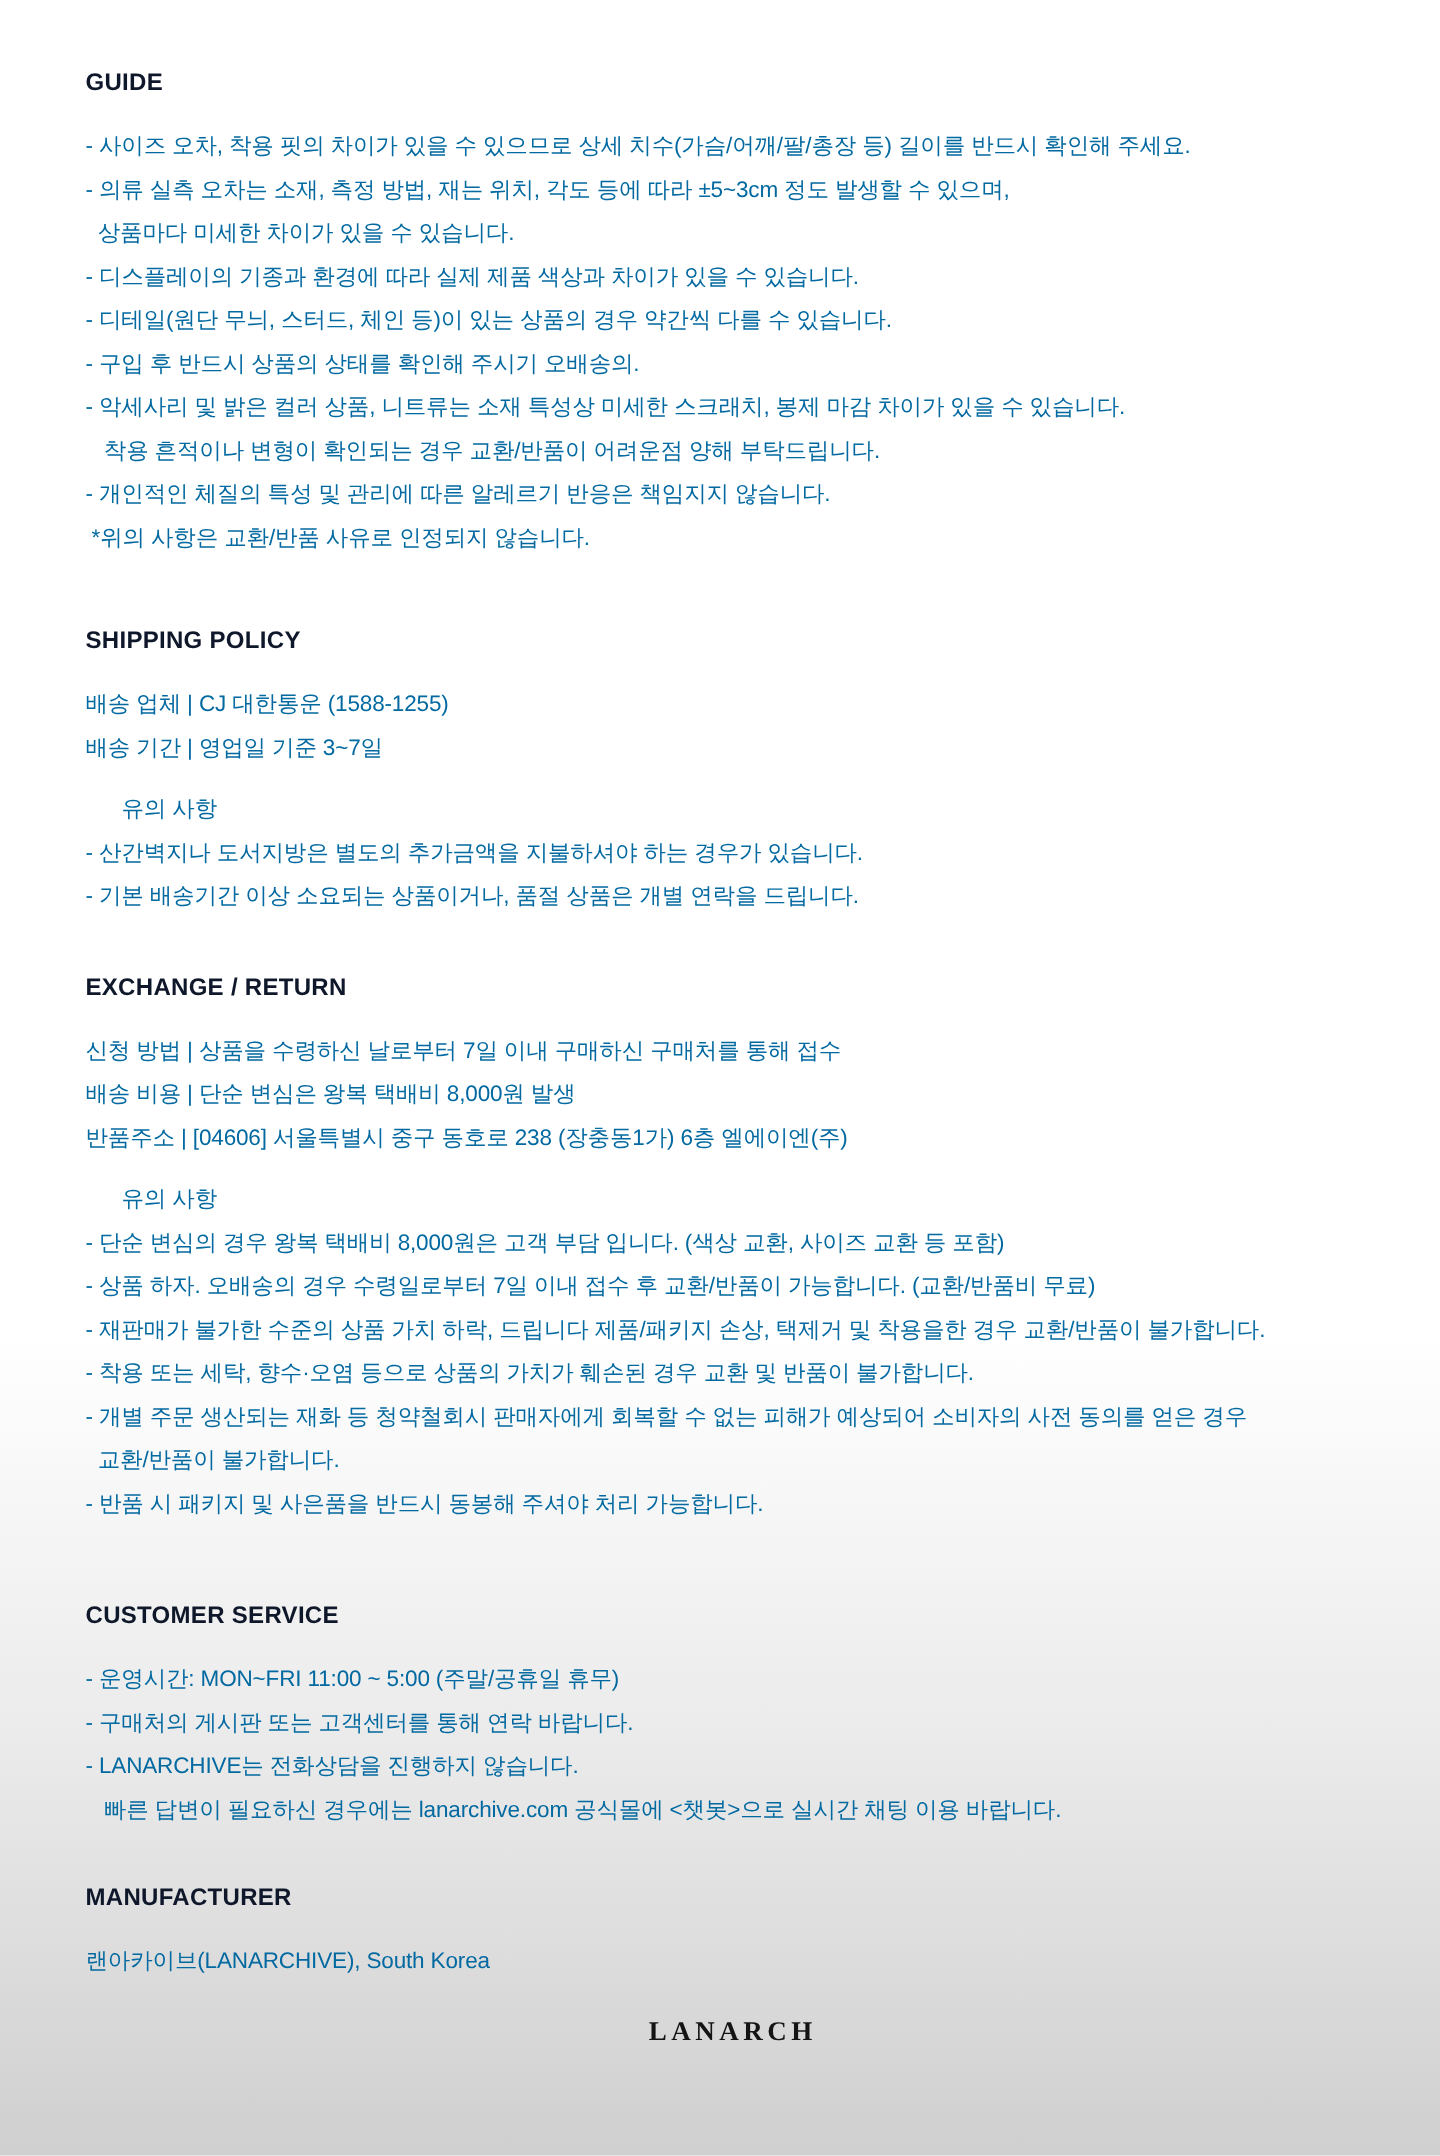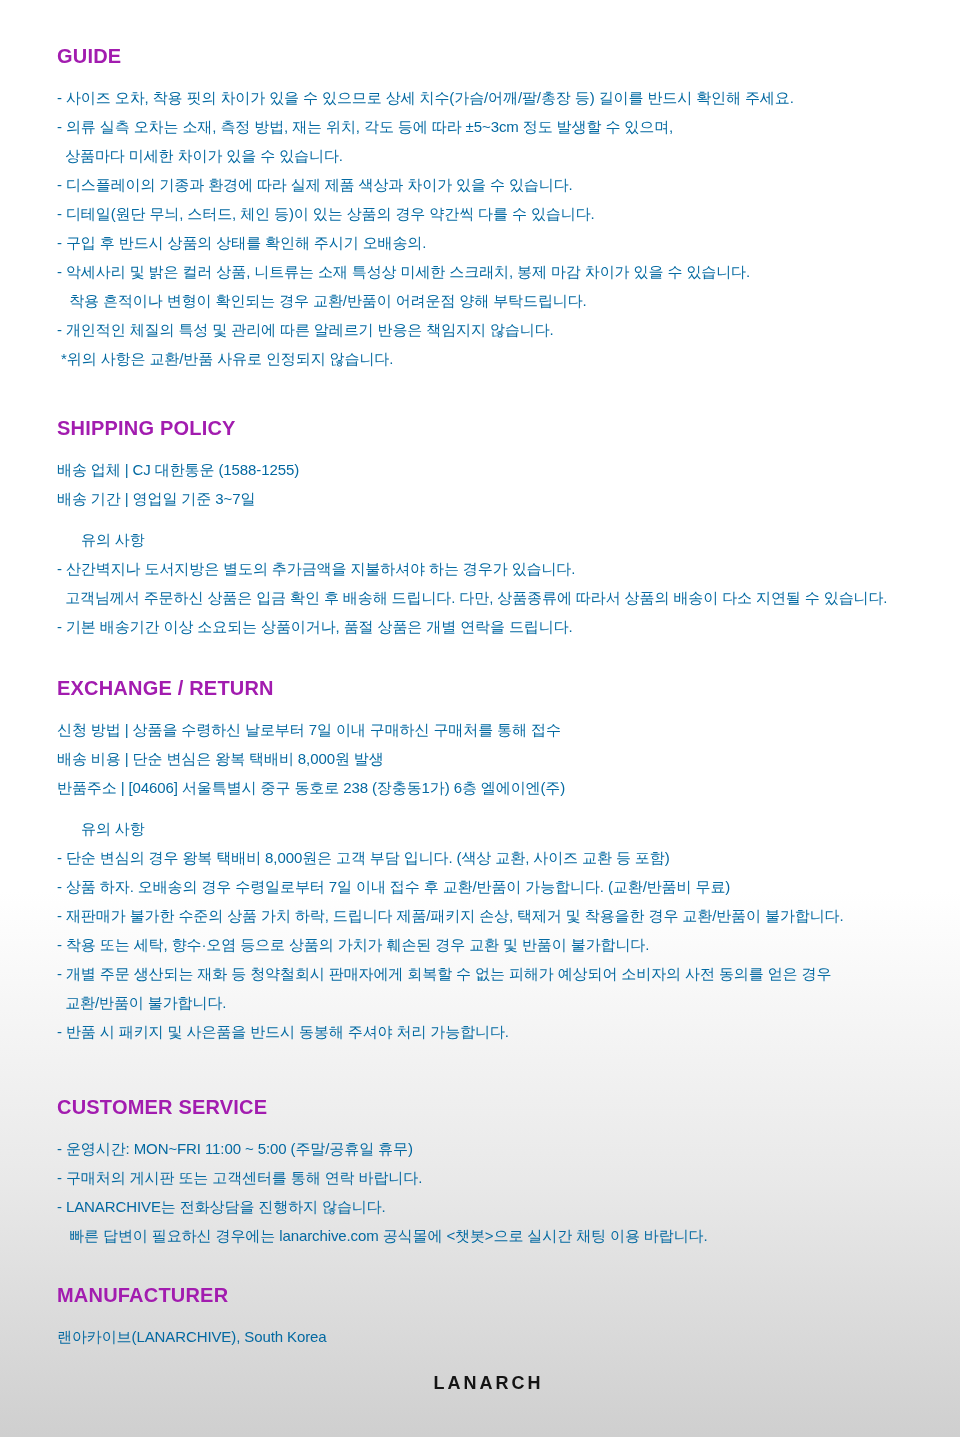--- a/index.html
+++ b/index.html
@@ -6,40 +6,41 @@
   body{
     width:960px;height:1437px;overflow:hidden;
     background:linear-gradient(180deg,#ffffff 0%,#ffffff 62%,#e9e9e9 82%,#cfcfcf 100%);
     font-family:"Liberation Sans","DejaVu Sans",sans-serif;
     -webkit-font-smoothing:antialiased;
   }
   .content{padding:45px 40px 0 57px;}
   section{display:block;}
   .sec-title{
     margin:0 0 16px 0;
-    font-size:20px;line-height:22px;font-weight:700;
-    color:#a21caf;letter-spacing:.2px;
+    font-size:16px;line-height:22px;font-weight:700;
+    color:#0f172a;letter-spacing:.2px;
   }
   .ln{
     margin:0;font-size:15px;line-height:29px;
     color:#0369a1;white-space:pre-wrap;letter-spacing:-0.1px;
   }
   .gap-top{margin-top:12px;margin-left:24px;}
   .sec-guide{margin-bottom:44px;}
   .sec-shipping{margin-bottom:36px;}
   .sec-exchange{margin-bottom:50px;}
   .sec-customer{margin-bottom:34px;}
   .sec-manufacturer{margin-bottom:0;}
   .brand-footer{
     margin-top:22px;text-align:center;
   }
   .brand-logo{
     display:inline-block;
     font-size:18px;font-weight:700;letter-spacing:3px;
     color:#141414;
+    font-family:Liberation Serif, serif;
   }
 </style>
 </head>
 <body>
 
 <div class="content">
 
   <section class="sec-guide">
     <h2 class="sec-title">GUIDE</h2>
     <p class="ln">- 사이즈 오차, 착용 핏의 차이가 있을 수 있으므로 상세 치수(가슴/어깨/팔/총장 등) 길이를 반드시 확인해 주세요.</p>
@@ -53,21 +54,20 @@
     <p class="ln">- 개인적인 체질의 특성 및 관리에 따른 알레르기 반응은 책임지지 않습니다.</p>
     <p class="ln"> *위의 사항은 교환/반품 사유로 인정되지 않습니다.</p>
   </section>
 
   <section class="sec-shipping">
     <h2 class="sec-title">SHIPPING POLICY</h2>
     <p class="ln">배송 업체 | CJ 대한통운 (1588-1255)</p>
     <p class="ln">배송 기간 | 영업일 기준 3~7일</p>
     <p class="ln gap-top">유의 사항</p>
     <p class="ln">- 산간벽지나 도서지방은 별도의 추가금액을 지불하셔야 하는 경우가 있습니다.</p>
-    <p class="ln">  고객님께서 주문하신 상품은 입금 확인 후 배송해 드립니다. 다만, 상품종류에 따라서 상품의 배송이 다소 지연될 수 있습니다.</p>
     <p class="ln">- 기본 배송기간 이상 소요되는 상품이거나, 품절 상품은 개별 연락을 드립니다.</p>
   </section>
 
   <section class="sec-exchange">
     <h2 class="sec-title">EXCHANGE / RETURN</h2>
     <p class="ln">신청 방법 | 상품을 수령하신 날로부터 7일 이내 구매하신 구매처를 통해 접수</p>
     <p class="ln">배송 비용 | 단순 변심은 왕복 택배비 8,000원 발생</p>
     <p class="ln">반품주소 | [04606] 서울특별시 중구 동호로 238 (장충동1가) 6층 엘에이엔(주)</p>
     <p class="ln gap-top">유의 사항</p>
     <p class="ln">- 단순 변심의 경우 왕복 택배비 8,000원은 고객 부담 입니다. (색상 교환, 사이즈 교환 등 포함)</p>

